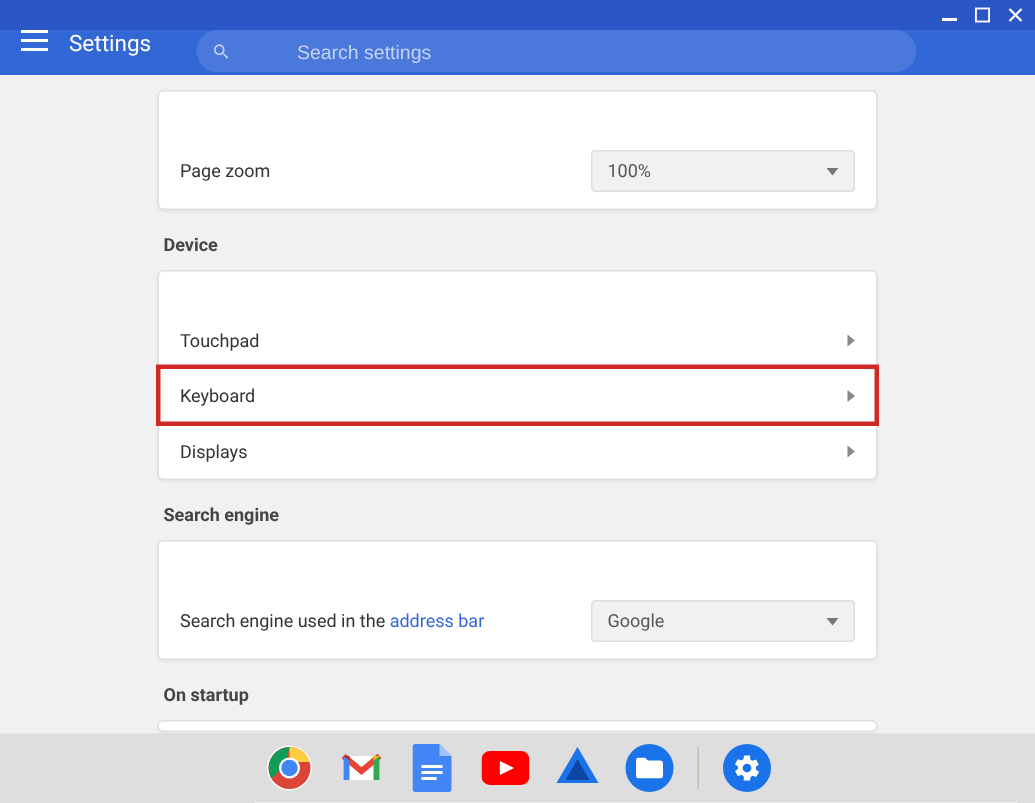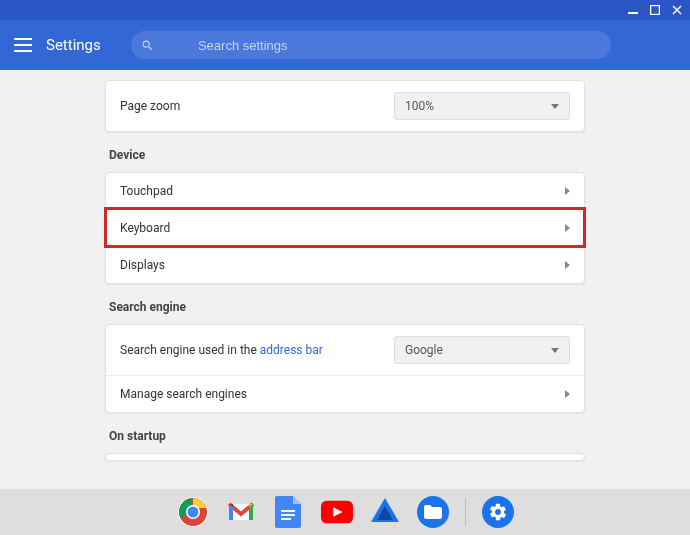--- a/index.html
+++ b/index.html
@@ -23,23 +23,23 @@
 .window-controls .wc {
   width: 14px;
   height: 14px;
   display: flex;
   align-items: center;
   justify-content: center;
   color: #fff;
 }
 .header {
   background: #3367d6;
-  height: 50px;
-  display: flex;
-  align-items: center;
+  height: 30px;
+  display: flex;
+  align-items: flex-start;
   padding: 0 14px;
   gap: 14px;
 }
 .hamburger { width: 18px; height: 14px; display: flex; flex-direction: column; justify-content: space-between; }
 .hamburger span { display: block; height: 2px; background: #fff; }
 .title { color: #fff; font-size: 15px; font-weight: 400; }
 .search-wrap {
   margin-left: 16px;
   background: #4a79db;
   border-radius: 14px;
@@ -81,21 +81,21 @@
 .row {
   display: flex;
   align-items: center;
   justify-content: space-between;
   padding: 11px 14px;
   font-size: 12px;
   color: #333;
   border-top: 1px solid #eee;
   position: relative;
 }
-.row:first-child { border-top: none; }
+.row:first-child { border-top: none; margin-top: 28px; }
 .row-highlight {
   outline: 3px solid #cf2a27;
   outline-offset: -1px;
   z-index: 2;
 }
 .select-box {
   width: 176px;
   background: #f1f1f1;
   border: 1px solid #ddd;
   border-radius: 3px;
@@ -216,24 +216,20 @@
     <div class="card">
       <div class="row">
         <span>
           <span>Search engine used in the </span><a class="inline-link">address bar</a>
         </span>
         <div class="select-box">
           <span>Google</span>
           <span class="caret-down"></span>
         </div>
       </div>
-      <div class="row">
-        <span>Manage search engines</span>
-        <span class="caret-right"></span>
-      </div>
     </div>
 
     <div class="section-header">On startup</div>
     <div class="card" style="height:8px;"></div>
 
   </div>
 </div>
 
 <div class="shelf">
   <div class="app-icon">

